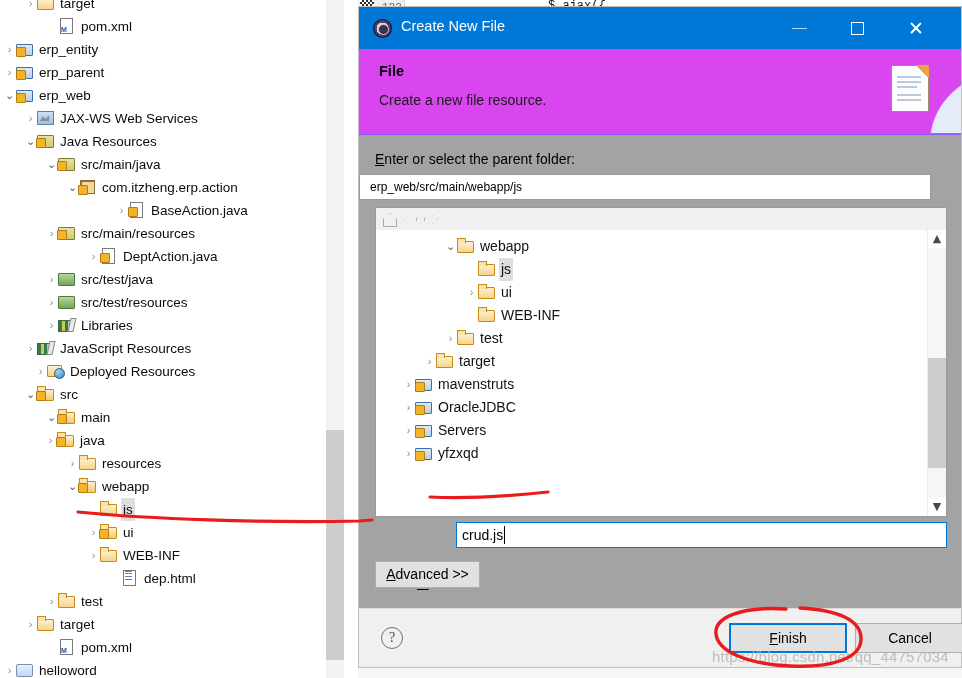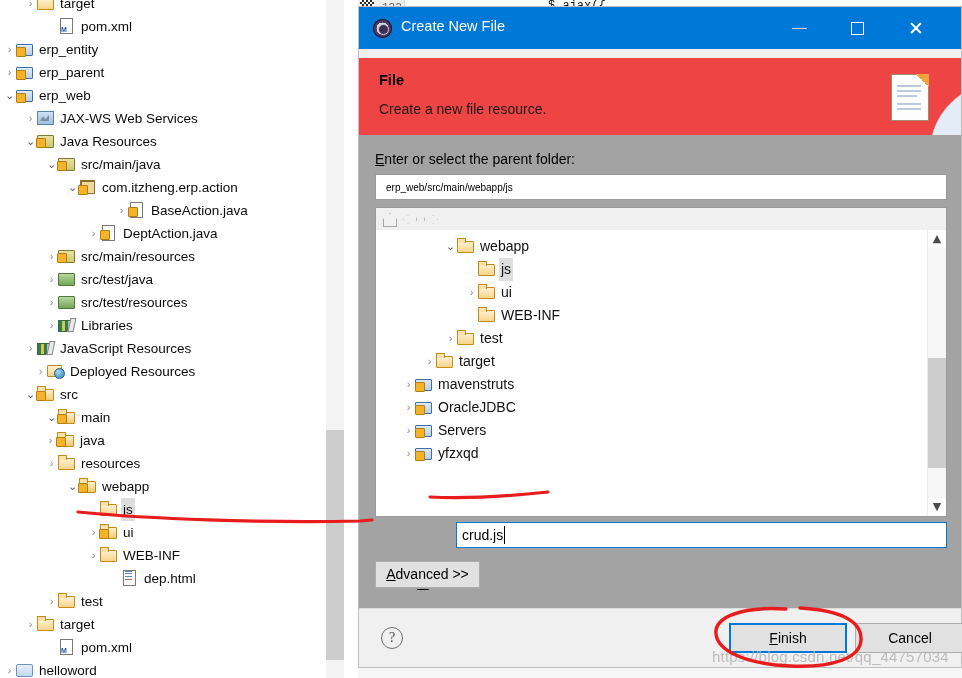--- a/index.html
+++ b/index.html
@@ -215,22 +215,22 @@
     position:absolute;left:16px;top:15px;width:13px;height:13px;
     border:1.4px solid #ffffff;box-sizing:border-box;
   }
   #btn-close .glyph{
     position:absolute;left:0;top:0;width:46px;height:42px;
     color:#ffffff;font-size:19px;line-height:42px;text-align:center;
     font-family:"DejaVu Sans",sans-serif;
   }
 
   #header{
-    position:absolute;left:0;top:51px;right:0;height:85px;
-    background:#ef4444;border-bottom:1px solid #8b5cf6;overflow:hidden;
+    position:absolute;left:0;top:42px;right:0;height:85px;
+    background:#d946ef;border-bottom:1px solid #8b5cf6;overflow:hidden;
   }
   #header-banner{
     position:absolute;right:0;top:0;width:180px;height:84px;
     background:
       radial-gradient(140px 120px at 130% 110%,#e4ecf7 0 60%,rgba(255,255,255,0) 61%),
       radial-gradient(170px 150px at 150% 130%,#eef3fa 0 60%,rgba(255,255,255,0) 61%);
   }
   #header-doc{
     position:absolute;right:32px;top:16px;width:36px;height:45px;
     background:#fdfdfd;border:1px solid #9a8f6e;
@@ -251,23 +251,23 @@
 
   #body{
     position:absolute;left:0;top:128px;right:0;bottom:58px;background:#a3a3a3;
   }
 
   .lbl{font-size:14px;color:#000;}
   .akey{text-decoration:underline;}
 
   #parent-label{position:absolute;left:16px;top:16px;}
   #parent-input{
-    position:absolute;left:16px;top:39px;width:572px;height:26px;
+    position:absolute;left:0;top:39px;width:572px;height:26px;
     background:#ffffff;border:1px solid #9a9a9a;box-sizing:border-box;
-    font-size:10px;color:#000;padding:3px 10px;outline:none;
+    font-size:12px;color:#000;padding:3px 10px;outline:none;
     font-family:"Liberation Sans",sans-serif;
   }
 
   #tree-box{
     position:absolute;left:16px;top:72px;width:572px;height:310px;
     background:#ffffff;border:1px solid #9a9a9a;box-sizing:border-box;overflow:hidden;
   }
   #tree-toolbar{
     position:absolute;left:0;top:0;right:0;height:22px;
     background:#f0f0f0;border-bottom:1px solid #e2e2e2;
@@ -373,31 +373,31 @@
       <div class="trow" style="padding-left: 25px;"><span class="twist">›</span><span class="ico folder"></span><span class="tlabel">target</span></div>
       <div class="trow" style="padding-left: 46px;"><span class="twist"></span><span class="ico xmlfile"></span><span class="tlabel">pom.xml</span></div>
       <div class="trow" style="padding-left: 4px;"><span class="twist">›</span><span class="ico maven"><span class="badge"></span></span><span class="tlabel">erp_entity</span></div>
       <div class="trow" style="padding-left: 4px;"><span class="twist">›</span><span class="ico maven"><span class="badge"></span></span><span class="tlabel">erp_parent</span></div>
       <div class="trow" style="padding-left: 4px;"><span class="twist down">⌄</span><span class="ico maven"><span class="badge"></span></span><span class="tlabel">erp_web</span></div>
       <div class="trow" style="padding-left: 25px;"><span class="twist">›</span><span class="ico ws"></span><span class="tlabel">JAX-WS Web Services</span></div>
       <div class="trow" style="padding-left: 25px;"><span class="twist down">⌄</span><span class="ico pkgsrc"><span class="badge"></span></span><span class="tlabel">Java Resources</span></div>
       <div class="trow" style="padding-left: 46px;"><span class="twist down">⌄</span><span class="ico pkgsrc"><span class="badge"></span></span><span class="tlabel">src/main/java</span></div>
       <div class="trow" style="padding-left: 67px;"><span class="twist down">⌄</span><span class="ico pkg"><span class="badge"></span></span><span class="tlabel">com.itzheng.erp.action</span></div>
       <div class="trow" style="padding-left: 116px;"><span class="twist">›</span><span class="ico javafile"><span class="badge"></span></span><span class="tlabel">BaseAction.java</span></div>
+      <div class="trow" style="padding-left: 46px;"><span class="twist">›</span><span class="ico pkgsrc"><span class="badge"></span></span><span class="tlabel">src/main/resources</span></div>
       <div class="trow" style="padding-left: 88px;"><span class="twist">›</span><span class="ico javafile"><span class="badge"></span></span><span class="tlabel">DeptAction.java</span></div>
-      <div class="trow" style="padding-left: 46px;"><span class="twist">›</span><span class="ico pkgsrc"><span class="badge"></span></span><span class="tlabel">src/main/resources</span></div>
       <div class="trow" style="padding-left: 46px;"><span class="twist">›</span><span class="ico pkgsrc green"></span><span class="tlabel">src/test/java</span></div>
       <div class="trow" style="padding-left: 46px;"><span class="twist">›</span><span class="ico pkgsrc green"></span><span class="tlabel">src/test/resources</span></div>
       <div class="trow" style="padding-left: 46px;"><span class="twist">›</span><span class="ico lib"></span><span class="tlabel">Libraries</span></div>
       <div class="trow" style="padding-left: 25px;"><span class="twist">›</span><span class="ico lib"></span><span class="tlabel">JavaScript Resources</span></div>
       <div class="trow" style="padding-left: 35px;"><span class="twist">›</span><span class="ico deployed"></span><span class="tlabel">Deployed Resources</span></div>
       <div class="trow" style="padding-left: 25px;"><span class="twist down">⌄</span><span class="ico folder src"><span class="badge"></span></span><span class="tlabel">src</span></div>
       <div class="trow" style="padding-left: 46px;"><span class="twist down">⌄</span><span class="ico folder src"><span class="badge"></span></span><span class="tlabel">main</span></div>
       <div class="trow" style="padding-left: 45px;"><span class="twist">›</span><span class="ico folder src"><span class="badge"></span></span><span class="tlabel">java</span></div>
-      <div class="trow" style="padding-left: 46px;"><span class="twist">›</span><span class="ico folder"></span><span class="tlabel">resources</span></div>
+      <div class="trow" style="padding-left: 67px;"><span class="twist">›</span><span class="ico folder"></span><span class="tlabel">resources</span></div>
       <div class="trow" style="padding-left: 67px;"><span class="twist down">⌄</span><span class="ico folder src"><span class="badge"></span></span><span class="tlabel">webapp</span></div>
       <div class="trow sel" style="padding-left: 88px;"><span class="twist"></span><span class="ico folder"></span><span class="tlabel">js</span></div>
       <div class="trow" style="padding-left: 88px;"><span class="twist">›</span><span class="ico folder src"><span class="badge"></span></span><span class="tlabel">ui</span></div>
       <div class="trow" style="padding-left: 88px;"><span class="twist">›</span><span class="ico folder"></span><span class="tlabel">WEB-INF</span></div>
       <div class="trow" style="padding-left: 109px;"><span class="twist"></span><span class="ico htmlfile"></span><span class="tlabel">dep.html</span></div>
       <div class="trow" style="padding-left: 46px;"><span class="twist">›</span><span class="ico folder"></span><span class="tlabel">test</span></div>
       <div class="trow" style="padding-left: 25px;"><span class="twist">›</span><span class="ico folder"></span><span class="tlabel">target</span></div>
       <div class="trow" style="padding-left: 46px;"><span class="twist"></span><span class="ico xmlfile"></span><span class="tlabel">pom.xml</span></div>
       <div class="trow" style="padding-left: 4px;"><span class="twist">›</span><span class="ico plain"></span><span class="tlabel">helloword</span></div>
     </div>

